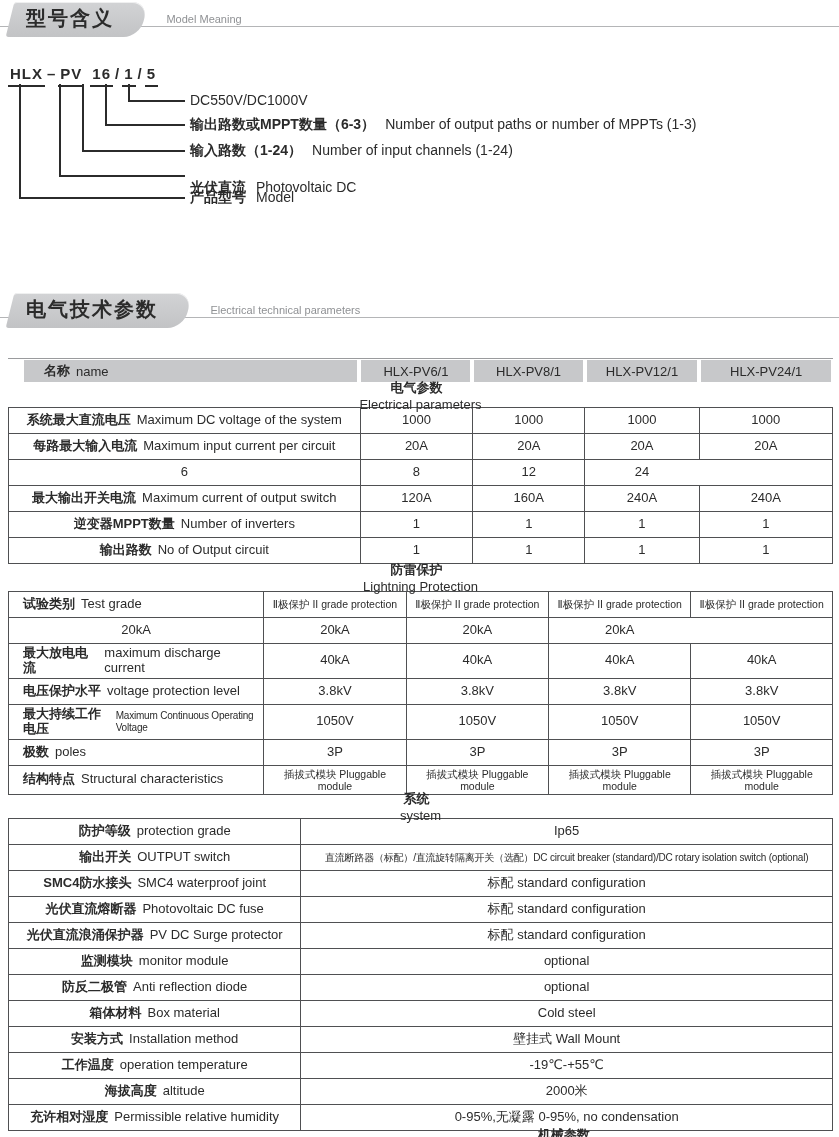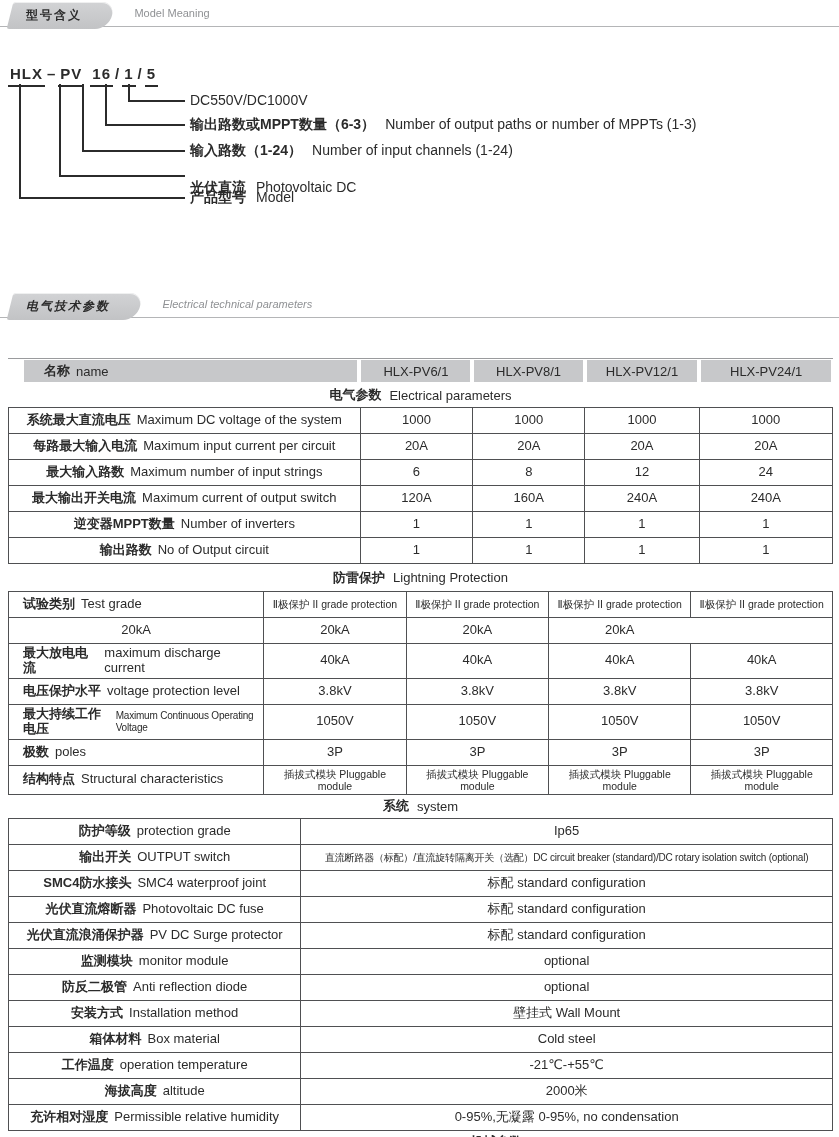--- a/index.html
+++ b/index.html
@@ -5,21 +5,21 @@
   html,body{margin:0;padding:0;background:#ffffff;}
   body{font-family:"Liberation Sans","DejaVu Sans",sans-serif;color:#2b2b2b;}
   .page{position:relative;width:839px;height:1137px;background:#fff;overflow:hidden;}
 
   
   .sec-header{position:relative;height:26px;}
   .sec-header .rule{position:absolute;left:0;right:0;bottom:1px;height:1px;background:#b4b5b7;}
   .badge{position:relative;display:inline-block;margin-left:10px;padding:3px 24px 5px 16px;}
   .badge::before{content:"";position:absolute;inset:0;background:linear-gradient(180deg,#d2d3d5,#c2c3c5);
     transform:skewX(-14deg);border-radius:3px 16px 16px 3px;box-shadow:inset 0 1px 0 rgba(255,255,255,.65);}
-  .badge .zh{position:relative;font-weight:bold;font-size:12px;letter-spacing:2px;}
+  .badge .zh{position:relative;font-weight:bold;font-size:20px;letter-spacing:2px;}
   .subtitle{display:inline-block;margin-left:18px;color:#8f9194;font-size:11px;vertical-align:2px;}
 
   
   .diagram{position:relative;height:205px;}
   .model-line{position:absolute;left:8px;top:6px;font-size:15px;font-weight:bold;letter-spacing:1px;}
   .model-line span{display:inline-block;padding:0 2px 3px 2px;}
   .model-line .u{border-bottom:2px solid #2b2b2b;}
   .conn{position:absolute;border-left:2px solid #2b2b2b;border-bottom:2px solid #2b2b2b;}
   .c5{left:128px;top:25px;height:16px;width:55px;}
   .c1{left:105px;top:25px;height:40px;width:78px;}
@@ -40,21 +40,21 @@
   .bt{border-top:1px solid #4f5052;}
   .cell{display:flex;align-items:center;justify-content:center;text-align:center;padding:2px 4px;line-height:1.15;}
   .cell + .cell{border-left:1px solid #4f5052;}
   .nl{justify-content:flex-start;text-align:left;padding-left:14px;}
   .zh{font-weight:bold;margin-right:6px;}
   .sm{font-size:10.5px;}
   .xs{font-size:10px;letter-spacing:-0.2px;}
   .hrow{display:grid;grid-template-columns:42.6% 13.7% 13.6% 13.9% 16.2%;height:24px;}
   .hcell{background:#c7c8ca;margin:1px 2px;display:flex;align-items:center;justify-content:center;font-size:13px;}
   .hcell.first{margin-left:16px;justify-content:flex-start;padding-left:20px;}
-  .sec-row{display:flex;align-items:center;justify-content:center;font-size:13px;}
+  .sec-row{display:flex;align-items:center;justify-content:center;font-size:13px;flex-direction:column;}
   .h-elec{height:24px;}.h-light{height:27px;}.h-sys{height:23px;}.h-mech{height:24px;padding-left:295px;box-sizing:border-box;}
   .sec-row .zh{margin-right:8px;}
 </style>
 </head>
 <body>
 
 <div class="page">
 
   <div class="sec-header" style="padding-top:2px;">
     <div class="rule"></div>
@@ -84,21 +84,21 @@
       <span class="zh">输入路数（1-24）</span><span class="en">Number of input channels (1-24)</span>
     </div>
     <div class="dlabel l3">
       <span class="zh">光伏直流</span><span class="en">Photovoltaic DC</span>
     </div>
     <div class="dlabel l4">
       <span class="zh">产品型号</span><span class="en">Model</span>
     </div>
   </div>
 
-  <div class="sec-header" style="margin-top:29px;font-style:italic;">
+  <div class="sec-header" style="margin-top:29px;">
     <div class="rule"></div>
     <span class="badge">
       <span class="zh">电气技术参数</span>
     </span>
     <span class="subtitle">Electrical technical parameters</span>
   </div>
 
   <div class="tbl">
 
     <div class="hrow">
@@ -131,24 +131,20 @@
       <div class="cell">
           <span class="zh">每路最大输入电流</span>
           <span>Maximum input current per circuit</span>
         </div>
       <div class="cell">20A</div>
       <div class="cell">20A</div>
       <div class="cell">20A</div>
       <div class="cell">20A</div>
     </div>
     <div class="row g-e data bt">
-      <div class="cell">
-          <span class="zh">最大输入路数</span>
-          <span>Maximum number of input strings</span>
-        </div>
       <div class="cell">6</div>
       <div class="cell">8</div>
       <div class="cell">12</div>
       <div class="cell">24</div>
     </div>
     <div class="row g-e data bt">
       <div class="cell">
           <span class="zh">最大输出开关电流</span>
           <span>Maximum current of output switch</span>
         </div>
@@ -299,38 +295,38 @@
     </div>
     <div class="row g-s data bt">
       <div class="cell">
           <span class="zh">防反二极管</span>
           <span>Anti reflection diode</span>
         </div>
       <div class="cell">optional</div>
     </div>
     <div class="row g-s data bt">
       <div class="cell">
+          <span class="zh">箱体材料</span>
+          <span>Box material</span>
+        </div>
+      <div class="cell">Cold steel</div>
+    </div>
+    <div class="row g-s data bt">
+      <div class="cell">
           <span class="zh">安装方式</span>
           <span>Installation method</span>
         </div>
       <div class="cell">壁挂式 Wall Mount</div>
     </div>
     <div class="row g-s data bt">
       <div class="cell">
-          <span class="zh">箱体材料</span>
-          <span>Box material</span>
-        </div>
-      <div class="cell">Cold steel</div>
-    </div>
-    <div class="row g-s data bt">
-      <div class="cell">
           <span class="zh">工作温度</span>
           <span>operation temperature</span>
         </div>
-      <div class="cell">-21℃-+55℃</div>
+      <div class="cell">-19℃-+55℃</div>
     </div>
     <div class="row g-s data bt">
       <div class="cell">
           <span class="zh">海拔高度</span>
           <span>altitude</span>
         </div>
       <div class="cell">2000米</div>
     </div>
     <div class="row g-s data bt">
       <div class="cell">

